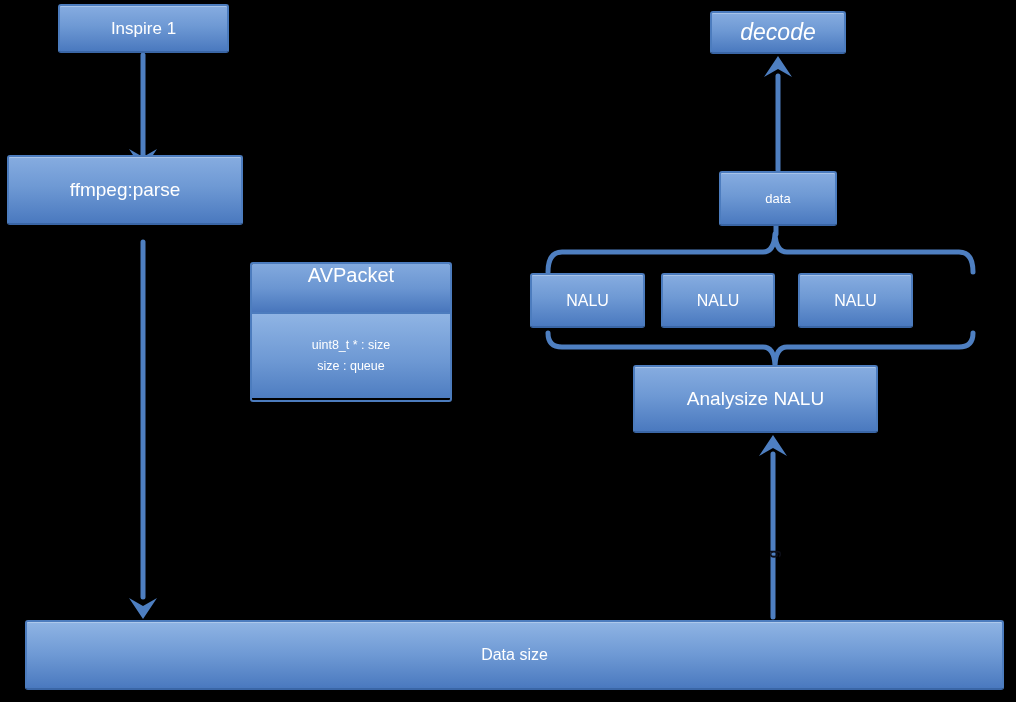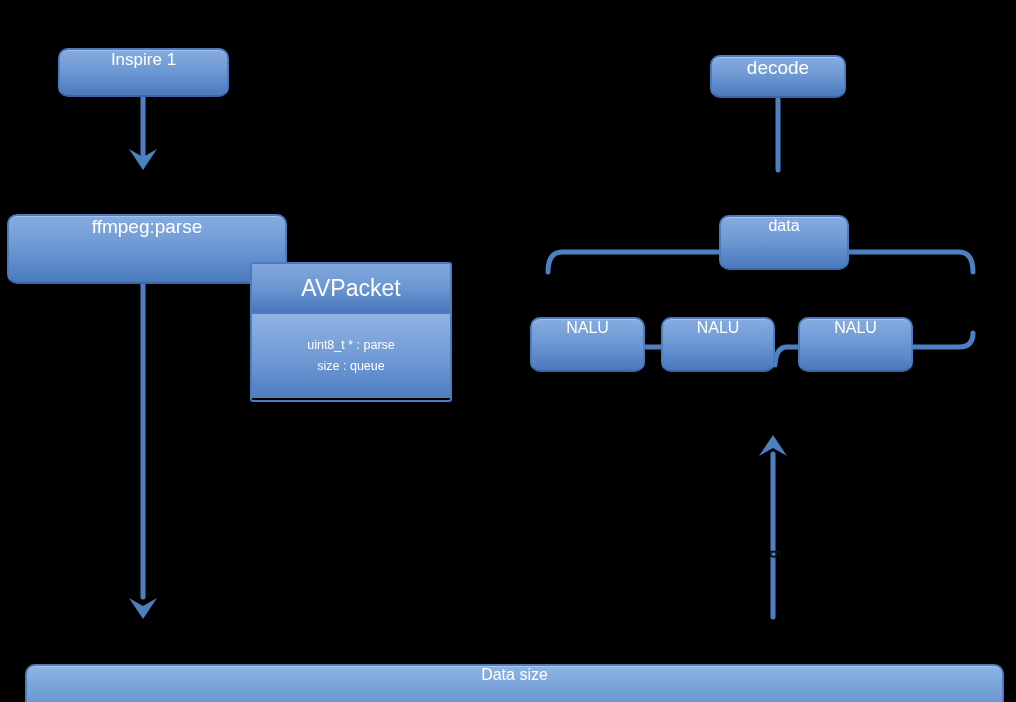--- a/index.html
+++ b/index.html
@@ -7,45 +7,44 @@
     position:relative;
     width:1016px; height:702px;
     background:#000000;
     overflow:hidden;
     font-family:"Liberation Sans", sans-serif;
   }
   .layer { position:absolute; left:0; top:0; }
   .node {
     position:absolute;
     box-sizing:border-box;
-    display:flex; align-items:flex-start; justify-content:center;
+    display:flex; align-items:center; justify-content:center;
     color:#ffffff;
     background:linear-gradient(180deg,#86ACE0 0%,#6E99D4 45%,#4A79BF 100%);
     border:2px solid #4C7CBE;
     border-bottom-color:#3A66A6;
-    border-radius:10px;
+    border-radius:3px;
     box-shadow:inset 0 1px 0 rgba(255,255,255,0.28);
     text-align:center;
-    margin-top:44px;
   }
   .struct {
     position:absolute;
     box-sizing:border-box;
     border:2px solid #4C7CBE;
     border-radius:3px;
     overflow:hidden;
     color:#ffffff;
   }
   .struct .hdr {
     box-sizing:border-box;
     height:50px;
-    display:flex; align-items:center; justify-content:center;
+    display:flex; justify-content:center;
     background:linear-gradient(180deg,#82A9DE 0%,#6B96D2 50%,#4876BC 100%);
     border-bottom:2px solid #4C7CBE;
-    font-size:23px;
+    font-size:20px;
   }
   .struct .bdy {
     box-sizing:border-box;
     height:84px;
     display:flex; flex-direction:column; align-items:center; justify-content:center;
     background:linear-gradient(180deg,#8FB4E4 0%,#6E99D4 55%,#4E7DC1 100%);
     font-size:12.5px;
     line-height:21px;
   }
   .glyph-fragment {
@@ -86,54 +85,57 @@
       <polygon points="143,619 129,598 143,606 157,598"></polygon>
       <polygon points="778,56 764,77 778,69 792,77"></polygon>
       <polygon points="773,435 759,456 773,448 787,456"></polygon>
     </g>
   </svg>
 
   <div class="node" style="left:58px;top:4px;width:171px;height:49px;font-size:17px;">
     <span>Inspire 1</span>
   </div>
 
-  <div class="node" style="left:7px;top:170px;width:280px;height:70px;font-size:19px;">
+  <div class="node" style="left:7px;top:155px;width:236px;height:70px;font-size:19px;">
     <span>ffmpeg:parse</span>
   </div>
 
   <div class="struct" style="left:250px;top:262px;width:202px;height:140px;">
     <div class="hdr">
       <span>AVPacket</span>
     </div>
     <div class="bdy">
-      <span>uint8_t  *  : parse</span>
+      <span>uint8_t  *  : size</span>
       <span>size : queue</span>
     </div>
   </div>
 
-  <div class="node" style="left:710px;top:11px;width:136px;height:43px;font-size:19px;">
+  <div class="node" style="left:710px;top:11px;width:136px;height:43px;font-size:23px;font-style:italic;">
     <span>decode</span>
   </div>
 
-  <div class="node" style="left:719px;top:171px;width:130px;height:55px;font-size:16px;">
+  <div class="node" style="left:719px;top:171px;width:118px;height:55px;font-size:13px;">
     <span>data</span>
   </div>
 
   <div class="node" style="left:530px;top:273px;width:115px;height:55px;font-size:16px;">
     <span>NALU</span>
   </div>
 
   <div class="node" style="left:661px;top:273px;width:114px;height:55px;font-size:16px;">
     <span>NALU</span>
   </div>
 
   <div class="node" style="left:798px;top:273px;width:115px;height:55px;font-size:16px;">
     <span>NALU</span>
   </div>
 
+  <div class="node" style="left:633px;top:365px;width:245px;height:68px;font-size:19px;">
+    <span>Analysize NALU</span>
+  </div>
 
   <div class="node" style="left:25px;top:620px;width:979px;height:70px;font-size:16px;background:linear-gradient(180deg,#8FB4E4 0%,#6E99D4 50%,#4A79BF 100%);">
     <span>Data size</span>
   </div>
 
   <div class="glyph-fragment">
     <span>g</span>
   </div>
 
 </div>

